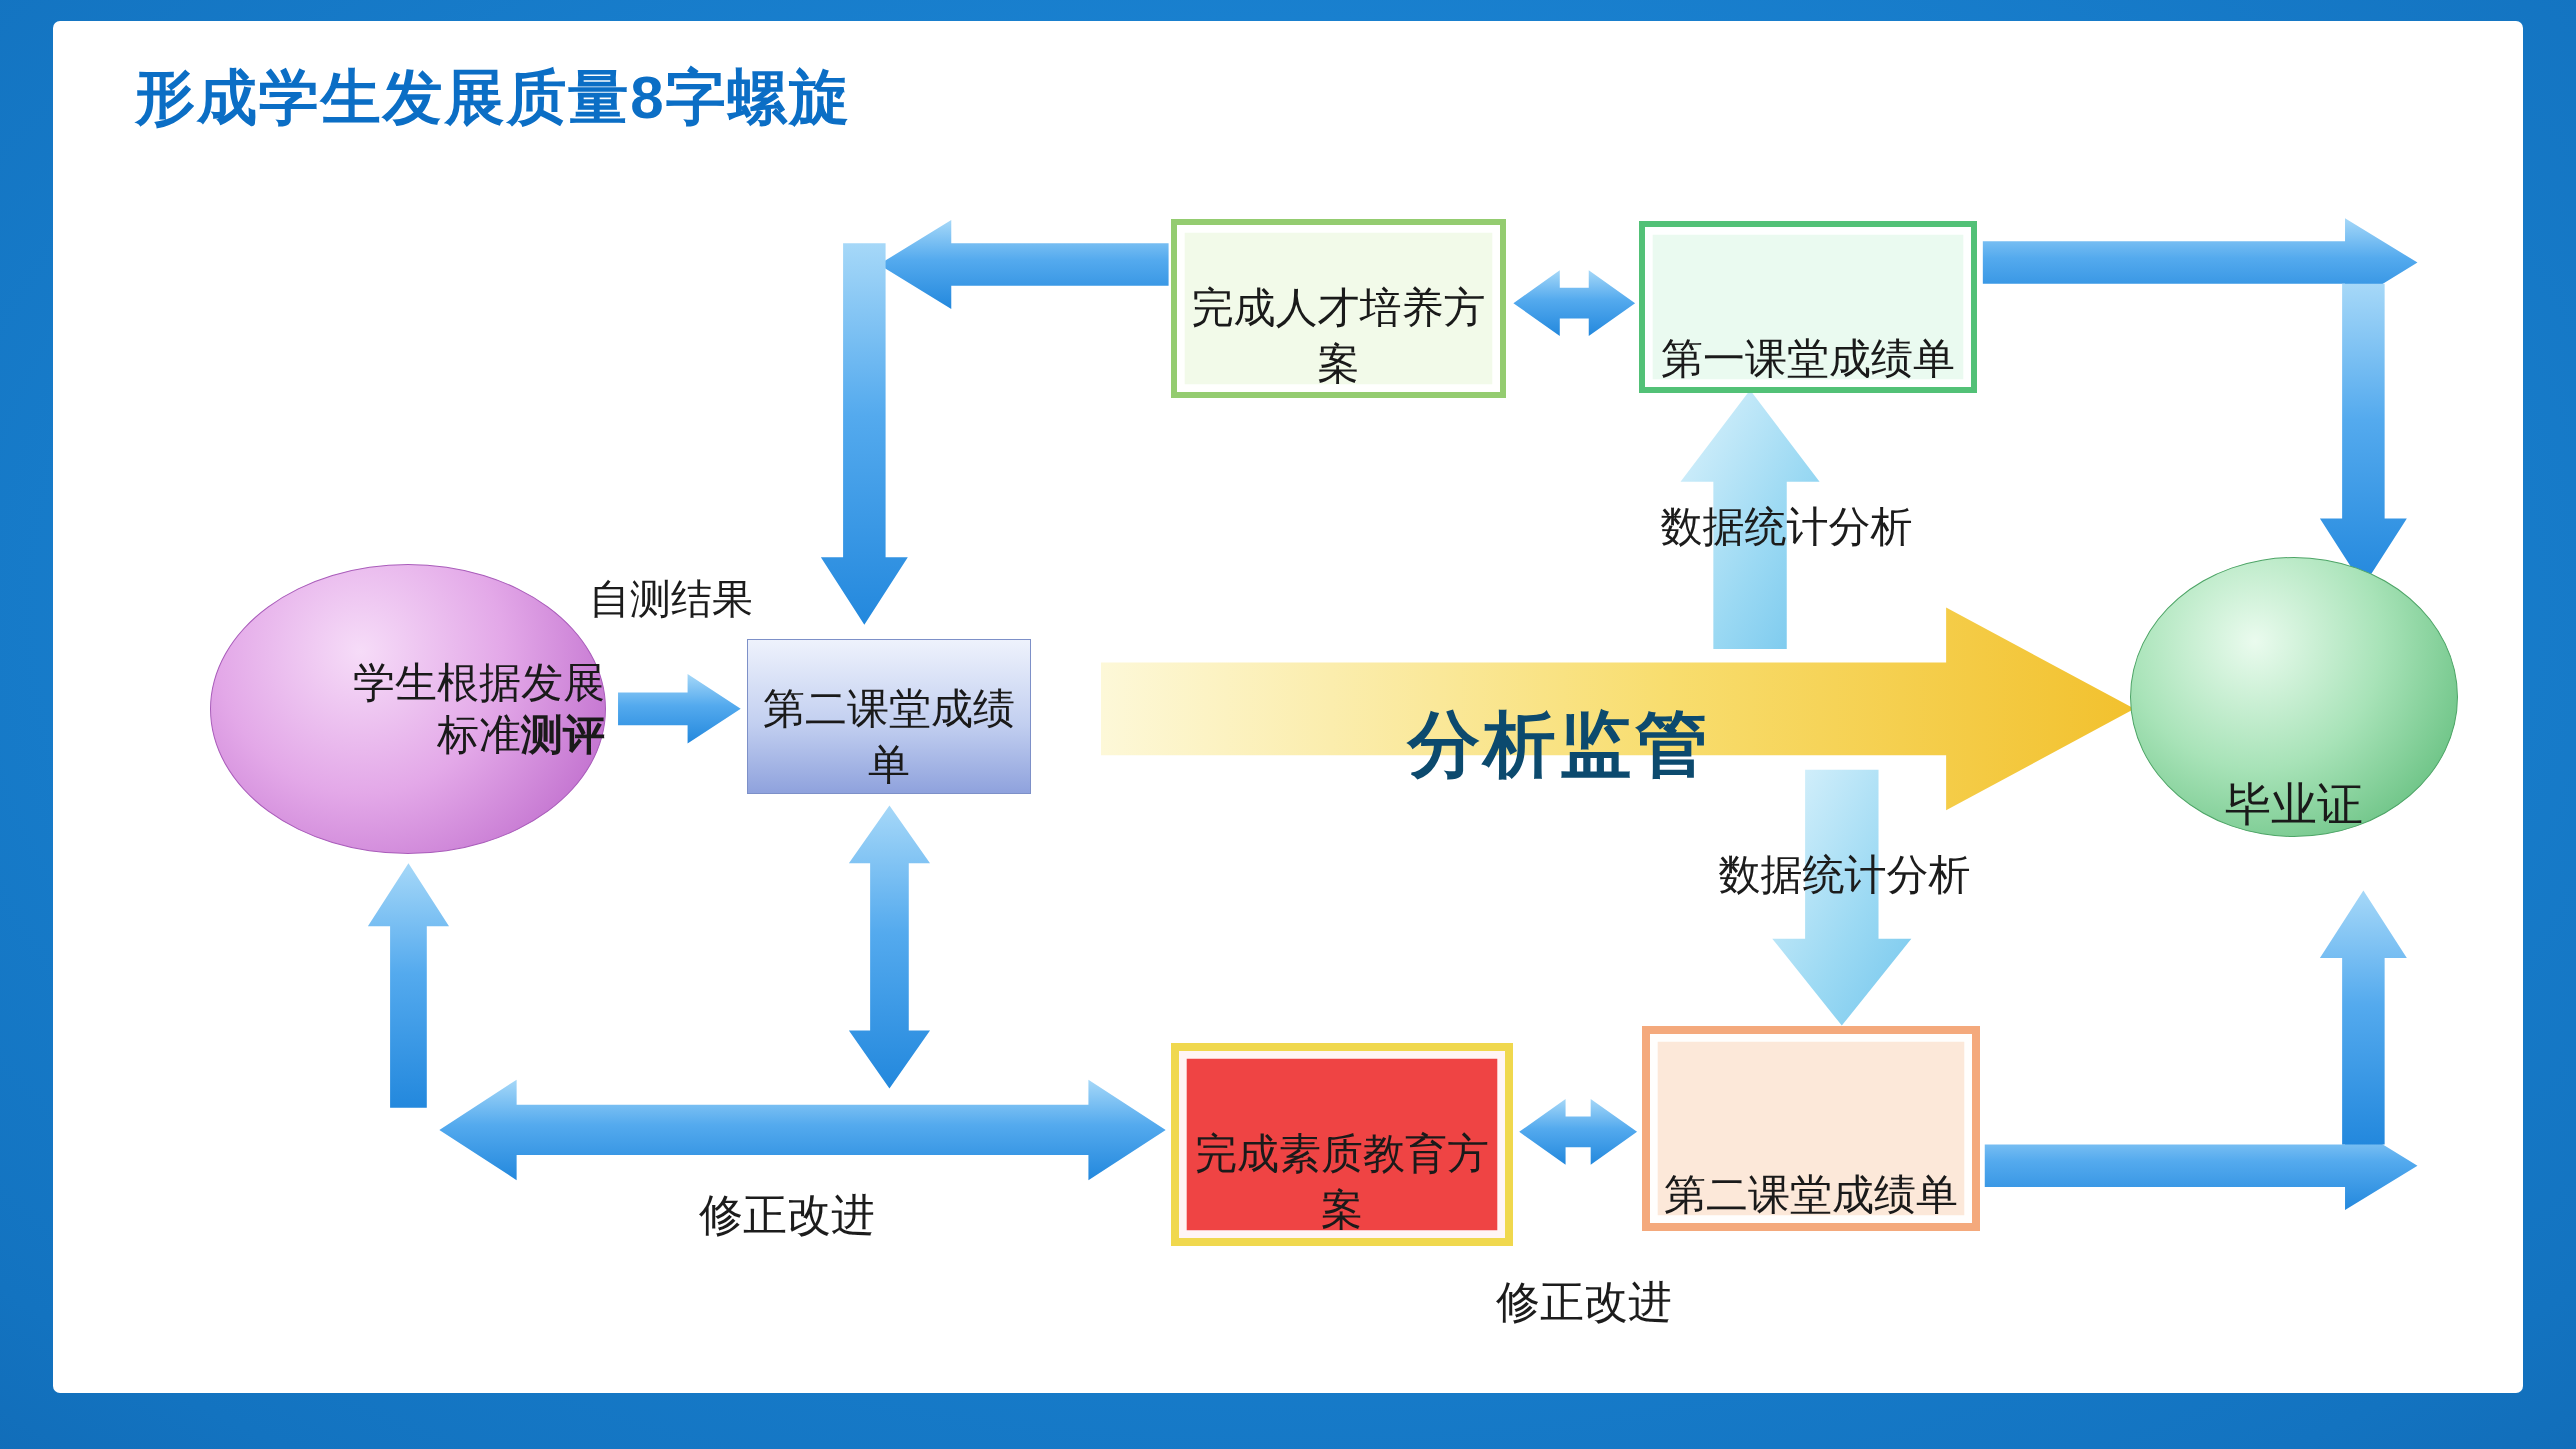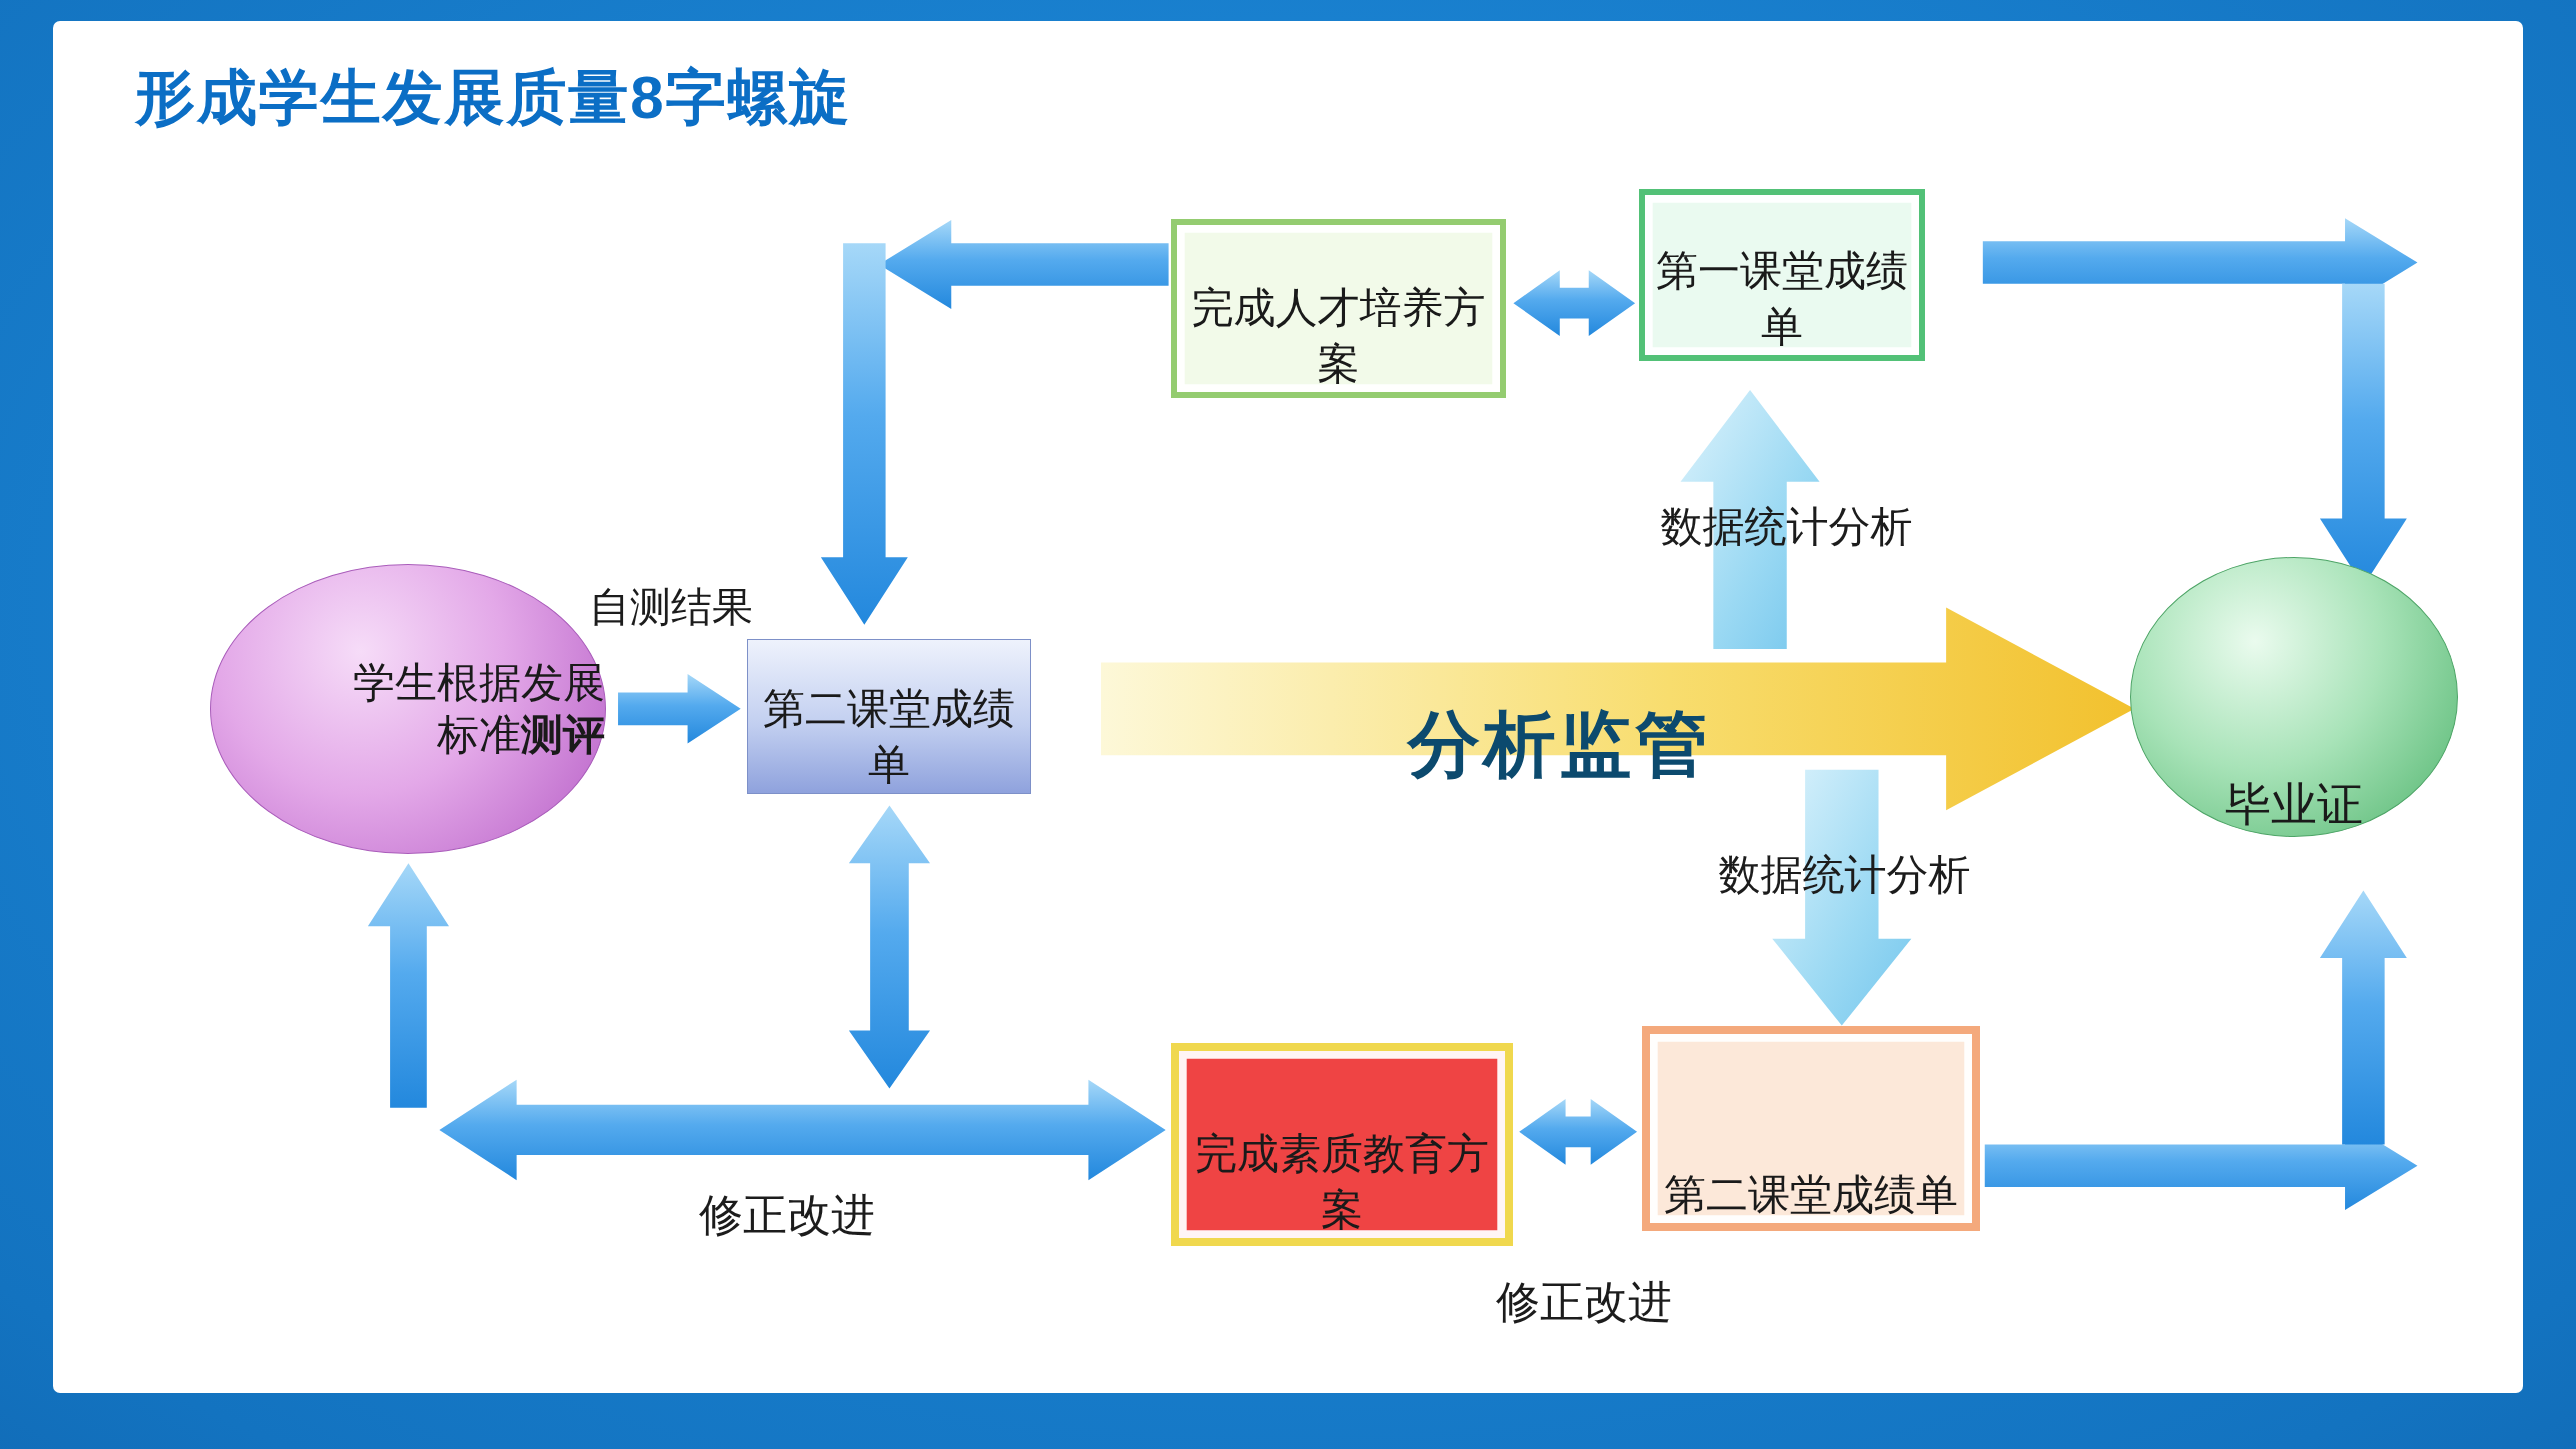--- a/index.html
+++ b/index.html
@@ -33,36 +33,36 @@
     left:694px;top:618px;width:284px;height:155px;
     background:linear-gradient(180deg,#eef2fc 0%,#c2cff0 55%,#8fa2dd 100%);
     border:1.9px solid #7d90c8;font-size:42px;
   }
   .box-talent{
     left:1118px;top:198px;width:335px;height:179px;
     background:#f2fae9;border:6.8px solid #94cc70;
     box-shadow:inset 0 0 0 7.7px rgba(255,255,255,.95);font-size:42px;
   }
   .box-first{
-    left:1586px;top:168px;width:286px;height:172px;
+    left:1586px;top:200px;width:338px;height:172px;
     background:#eafaf0;border:6.8px solid #52c177;
     box-shadow:inset 0 0 0 7.7px rgba(255,255,255,.95);font-size:42px;
   }
   .box-quality{
     left:1118px;top:1014px;width:342px;height:203px;
     background:#ef4444;border:8.7px solid #f0d84e;
     box-shadow:inset 0 0 0 7.7px rgba(255,255,255,.95);font-size:42px;margin-top:8px;
   }
   .box-second{
     left:1589px;top:1005px;width:338px;height:205px;
     background:#fce8d9;border:8.7px solid #f4a97c;
     box-shadow:inset 0 0 0 7.7px rgba(255,255,255,.95);font-size:42px;
   }
   .lbl{position:absolute;text-align:center;color:#1c1c1c;}
-  .lbl-selftest{left:502px;top:551px;width:232px;font-size:41px;margin-top:8px;}
+  .lbl-selftest{left:502px;top:551px;width:232px;font-size:41px;}
   .lbl-analysis{left:1294px;top:676px;width:425px;font-size:72px;font-weight:700;letter-spacing:3.9px;color:#0c4a6e;}
   .lbl-stats-top{left:1584px;top:478px;width:299px;font-size:42px;}
   .lbl-stats-bottom{left:1642px;top:826px;width:299px;font-size:42px;}
   .lbl-revise-left{left:618px;top:1165px;width:232px;font-size:44px;}
   .lbl-revise-bottom{left:1415px;top:1252px;width:232px;font-size:44px;}
   .bold{font-weight:700;}
 </style>
 </head>
 <body>
 

